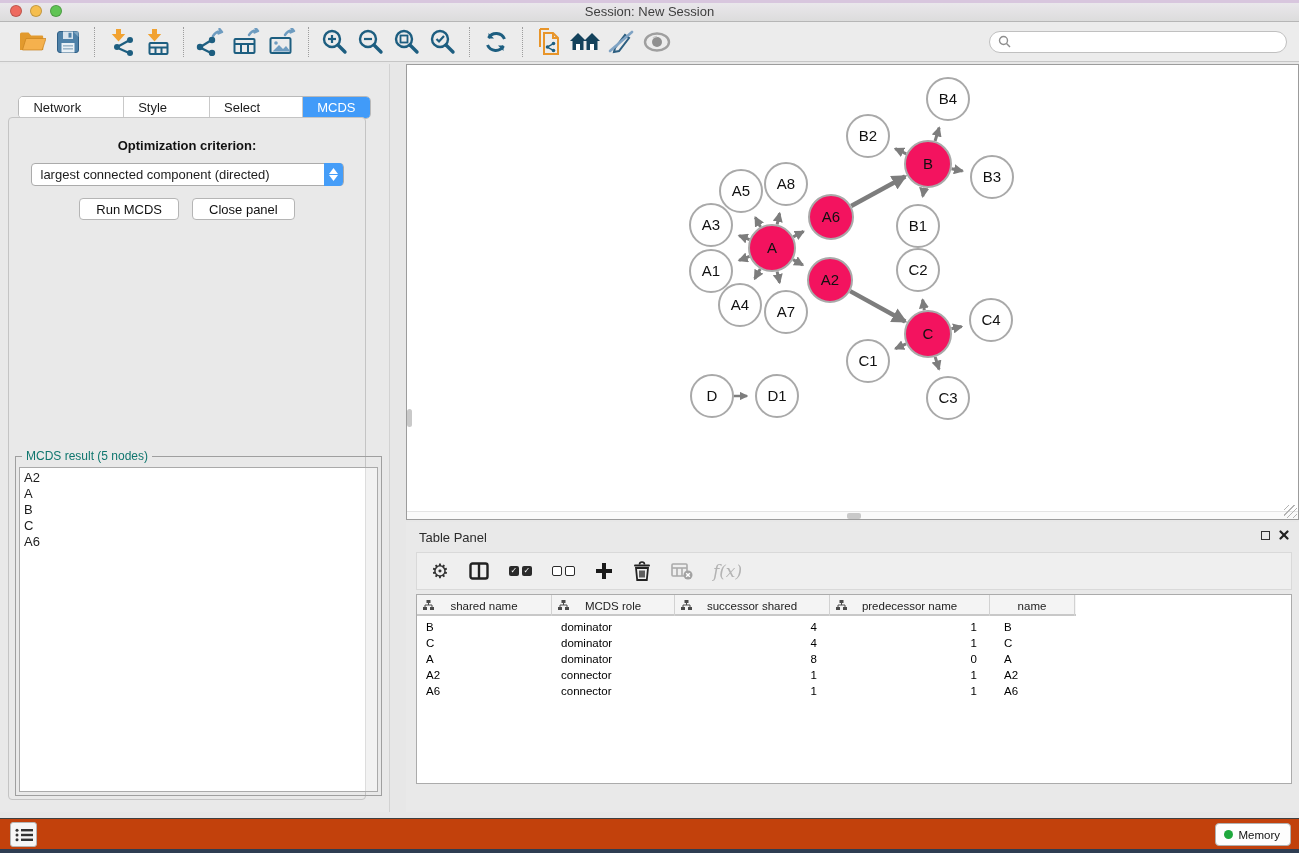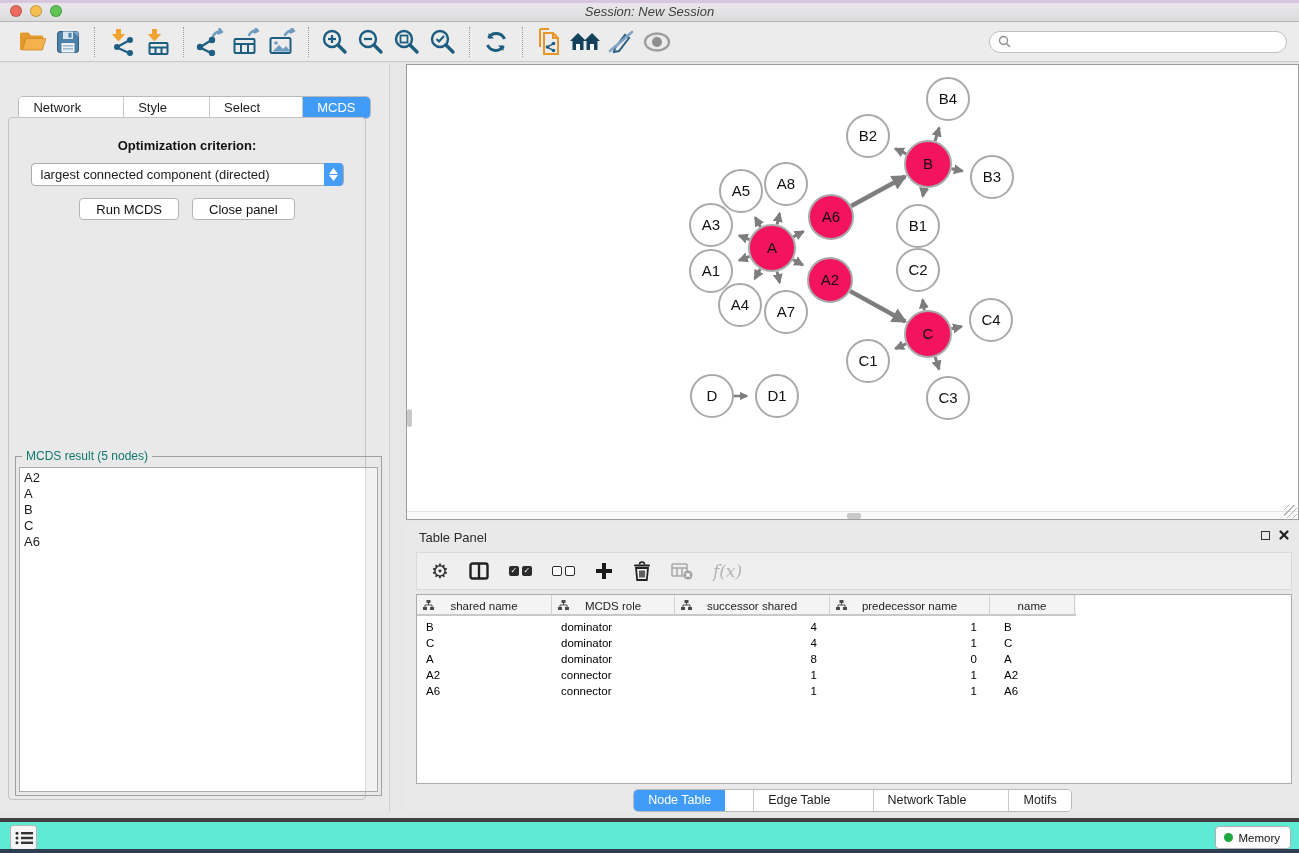--- a/index.html
+++ b/index.html
@@ -7,21 +7,21 @@
   body { font-family:"Liberation Sans", sans-serif; font-size:13px; color:#1c1c1c; background:#e7e7e7; overflow:hidden; }
   .app { position:relative; width:1299px; height:853px; background:#e7e7e7; }
 
   
   .titlebar { position:absolute; left:0; top:0; width:1299px; height:22px;
     background:linear-gradient(#ece9ee,#dcdcdc); border-bottom:1px solid #b6b6b6; }
   .titlebar::before { content:""; position:absolute; left:0; top:0; width:100%; height:3px; background:#d8c6de; }
   .lights { position:absolute; left:10px; top:5px; display:flex; gap:8px; }
   .light { width:12px; height:12px; border-radius:50%; border:0.5px solid rgba(0,0,0,.2); }
   .l-red{background:#ee6a5f} .l-yellow{background:#f5be4f} .l-green{background:#60c454}
-  .win-title { position:absolute; left:0; right:0; top:4px; text-align:center; font-size:13px; color:#3e3e3e;font-style:italic; }
+  .win-title { position:absolute; left:0; right:0; top:4px; text-align:center; font-size:13px; color:#3e3e3e; }
 
   
   .toolbar { position:absolute; left:0; top:22px; width:1299px; height:40px; background:#ececec;
     border-bottom:1px solid #c6c6c6; display:flex; align-items:center; padding:0 6px; }
   .tgroup { display:flex; align-items:center; height:40px; padding:0 8px; }
   .tsep { width:1px; height:30px; border-left:1px dotted #9d9d9d; }
   .tbtn { width:36px; height:34px; display:flex; align-items:center; justify-content:center; cursor:default; }
   .spacer { flex:1; }
   .searchbox { display:flex; align-items:center; width:298px; height:22px; background:#fff;
     border:1px solid #c0c0c0; border-radius:11px; margin-right:6px; padding:0 8px; gap:5px; }
@@ -81,21 +81,21 @@
   .c0{width:135px} .c1{width:123px} .c2{width:155px} .c3{width:160px} .c4{width:85px}
   .trow { display:flex; height:16px; align-items:center; }
   .tcell { font-size:11.5px; color:#000; }
   .tcell.c0 { padding-left:9px; } .tcell.c1 { padding-left:9px; }
   .tcell.c2 { text-align:right; padding-right:13px; } .tcell.c3 { text-align:right; padding-right:13px; }
   .tcell.c4 { padding-left:14px; }
   .tp-tabs { position:absolute; left:0; right:0; bottom:0; display:flex; justify-content:center; }
   .tp-tabs .seg .tab { font-size:12.5px; }
 
   
-  .statusbar { position:absolute; left:0; top:818px; width:1299px; height:31px; background:#5eead4; border-top:4px solid #404040; }
+  .statusbar { position:absolute; left:0; top:818px; width:1299px; height:31px; background:#c2410c; border-top:1px solid #404040; }
   .listbtn { position:absolute; left:10px; top:3px; width:27px; height:25px; background:#f6f6f6; border:1px solid #b5b5b5; border-radius:3px;
     display:flex; align-items:center; justify-content:center; }
   .membtn { position:absolute; right:8px; top:4px; height:23px; padding:0 10px 0 8px; background:#fdfdfd; border:1px solid #b0b0b0;
     border-radius:4px; display:flex; align-items:center; gap:5px; font-size:11.5px; color:#111; }
   .memdot { width:9px; height:9px; border-radius:50%; background:#1fa83d; }
   .desktop { position:absolute; left:0; top:849px; width:1299px; height:4px; background:#2e3d52; }
 
   svg text { font-family:"Liberation Sans",sans-serif; }
 </style>
 </head>
@@ -572,28 +572,20 @@
             </div>
             <div class="trow">
               <div class="tcell c0">A6</div>
               <div class="tcell c1">connector</div>
               <div class="tcell c2">1</div>
               <div class="tcell c3">1</div>
               <div class="tcell c4">A6</div>
             </div>
           </div>
       </div>
-      <div class="tp-tabs">
-        <div class="seg">
-          <span class="tab active">Node Table</span>
-          <span class="tab">Edge Table</span>
-          <span class="tab">Network Table</span>
-          <span class="tab">Motifs</span>
-        </div>
-      </div>
     </div>
   </div>
 
   <div class="statusbar">
     <span class="listbtn">
       <svg width="18" height="14" viewBox="0 0 18 14">
           <g fill="#333">
             <circle cx="2" cy="2.2" r="1.5"></circle>
             <rect x="6" y="1" width="12" height="2.4"></rect>
             <circle cx="2" cy="7" r="1.5"></circle>

